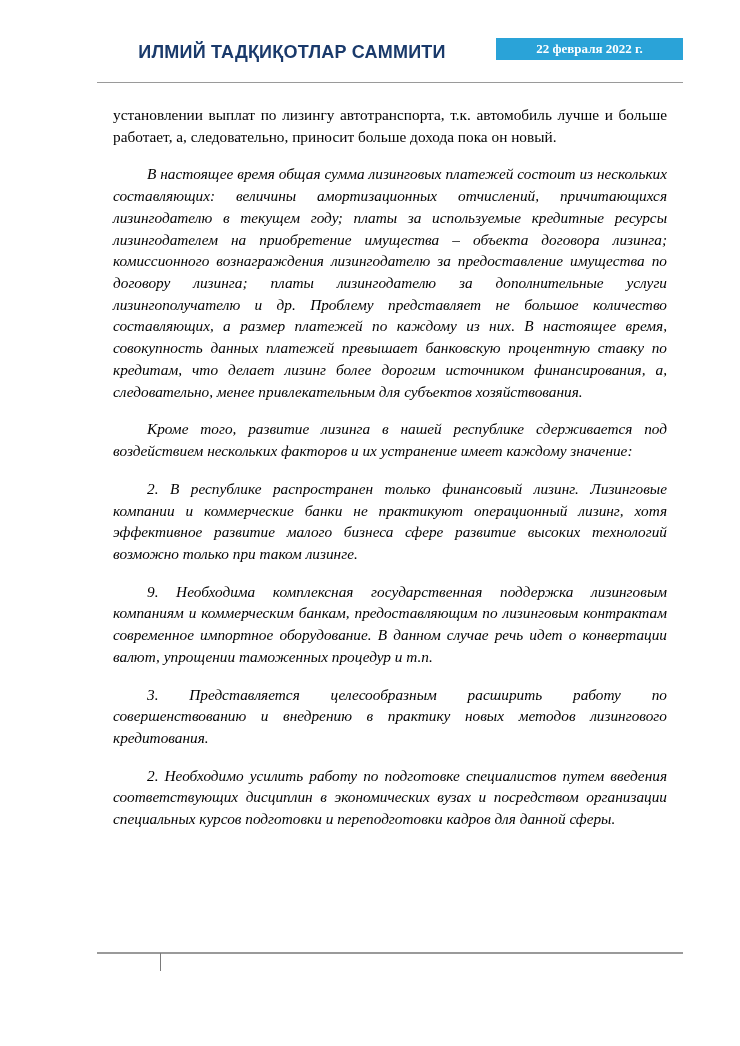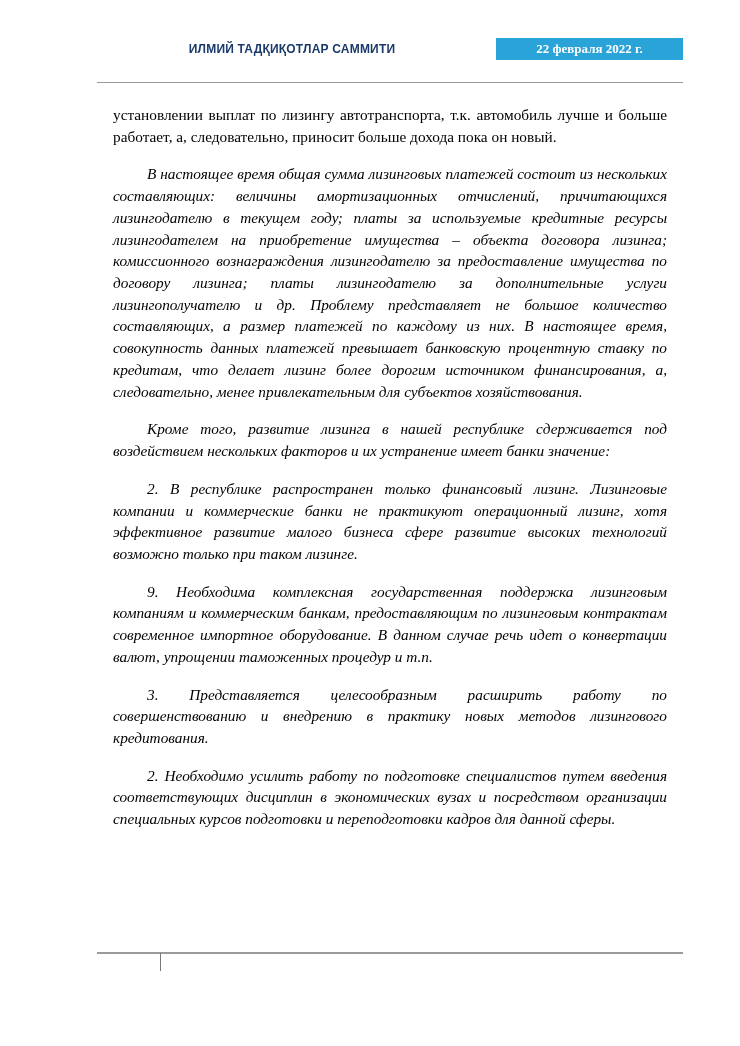--- a/index.html
+++ b/index.html
@@ -32,21 +32,21 @@
     height: 32px;
   }
   .header-title {
     position: absolute;
     left: 0;
     top: 4px;
     width: 390px;
     text-align: center;
     font-family: "Liberation Sans", sans-serif;
     font-weight: bold;
-    font-size: 12px;
+    font-size: 18px;
     letter-spacing: 0.2px;
     color: #1a3a6b;
     white-space: nowrap;
   }
   .header-date {
     position: absolute;
     right: 0;
     top: 0;
     width: 187px;
     height: 22px;
@@ -114,21 +114,21 @@
 
   <div class="header">
     <div class="header-title">ИЛМИЙ ТАДҚИҚОТЛАР САММИТИ</div>
     <div class="header-date">22 февраля 2022 г.</div>
   </div>
   <div class="header-rule"></div>
 
   <div class="content">
     <p>установлении выплат по лизингу автотранспорта, т.к. автомобиль лучше и больше работает, а, следовательно, приносит больше дохода пока он новый.</p>
     <p class="indent">В настоящее время общая сумма лизинговых платежей состоит из нескольких составляющих: величины амортизационных отчислений, причитающихся лизингодателю в текущем году; платы за используемые кредитные ресурсы лизингодателем на приобретение имущества – объекта договора лизинга; комиссионного вознаграждения лизингодателю за предоставление имущества по договору лизинга; платы лизингодателю за дополнительные услуги лизингополучателю и др. Проблему представляет не большое количество составляющих, а размер платежей по каждому из них. В настоящее время, совокупность данных платежей превышает банковскую процентную ставку по кредитам, что делает лизинг более дорогим источником финансирования, а, следовательно, менее привлекательным для субъектов хозяйствования.</p>
-    <p class="indent">Кроме того, развитие лизинга в нашей республике сдерживается под воздействием нескольких факторов и их устранение имеет банки значение:</p>
+    <p class="indent">Кроме того, развитие лизинга в нашей республике сдерживается под воздействием нескольких факторов и их устранение имеет каждому значение:</p>
     <p class="indent">2. В республике распространен только финансовый лизинг. Лизинговые компании и коммерческие банки не практикуют операционный лизинг, хотя эффективное развитие малого бизнеса сфере развитие высоких технологий возможно только при таком лизинге.</p>
     <p class="indent">9. Необходима комплексная государственная поддержка лизинговым компаниям и коммерческим банкам, предоставляющим по лизинговым контрактам современное импортное оборудование. В данном случае речь идет о конвертации валют, упрощении таможенных процедур и т.п.</p>
     <p class="indent">3. Представляется целесообразным расширить работу по совершенствованию и внедрению в практику новых методов лизингового кредитования.</p>
     <p class="indent">2. Необходимо усилить работу по подготовке специалистов путем введения соответствующих дисциплин в экономических вузах и посредством организации специальных курсов подготовки и переподготовки кадров для данной сферы.</p>
   </div>
 
   <div class="footer-rule"></div>
   <div class="footer-mark"></div>
 
 </div>

